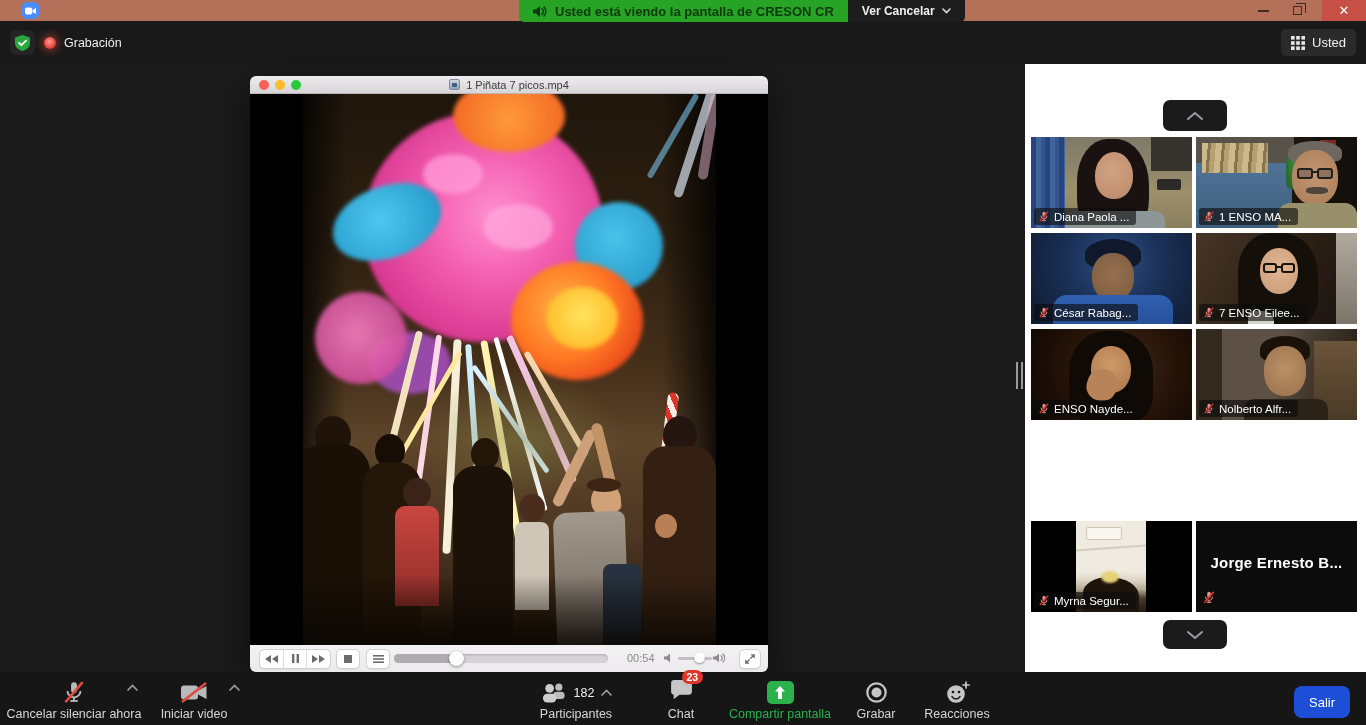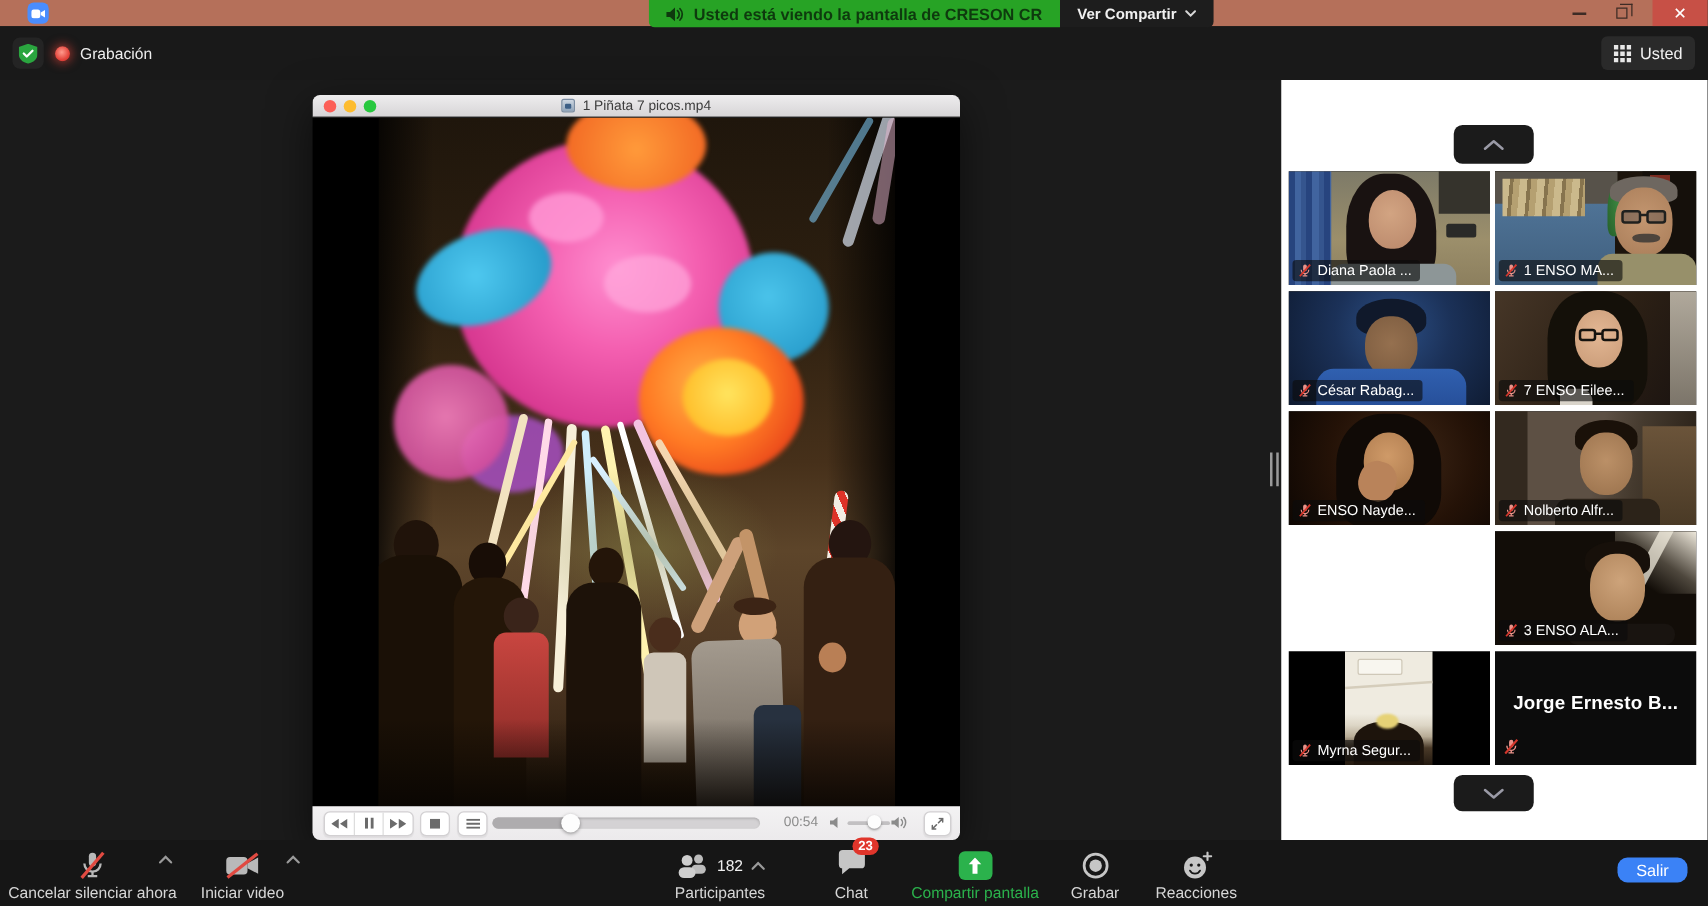--- a/index.html
+++ b/index.html
@@ -118,21 +118,21 @@
   #tg-chat{left:650px;width:62px}
   #chat-icon-wrap{position:relative}
   #chat-badge{position:absolute;top:-9px;left:13px;background:#e0352b;color:#fff;font-size:10.5px;font-weight:bold;
     border-radius:8px;padding:1px 5px;line-height:12px}
   #tg-share{left:718px;width:124px}
   #tg-share .tlabel{color:#2bb24c}
   #share-icon-box{width:27px;height:23px;border-radius:5px;background:#2bb24c;display:flex;align-items:center;justify-content:center}
   #tg-rec{left:846px;width:60px}
   #tg-react{left:912px;width:90px}
   #count-182{color:#efefef;font-size:12.5px}
-  #leave-btn{position:absolute;right:16px;top:14px;width:56px;height:20px;border-radius:8px;background:#3b82f6;
+  #leave-btn{position:absolute;right:16px;top:14px;width:56px;height:32px;border-radius:8px;background:#1d4ed8;
     color:#fff;font-size:13px;display:flex;align-items:center;justify-content:center;cursor:pointer}
 </style>
 </head>
 <body>
 
 <div id="titlebar">
   <div id="zoom-app-icon">
     <svg width="11" height="8" viewBox="0 0 11 8">
         <rect x="0" y="0.5" width="7.2" height="7" rx="2" fill="#fff"></rect>
         <path d="M7.6 3 L11 1 v6 L7.6 5z" fill="#fff"></path>
@@ -149,21 +149,21 @@
 
 <div id="share-banner">
   <div id="banner-green">
     <svg width="14" height="13" viewBox="0 0 14 13">
         <path d="M0 4.5 h3 L7 1 v11 L3 8.5 H0z" fill="#0e3a0e"></path>
         <path d="M9 3.5 a4 4 0 0 1 0 6 M11 2 a6.5 6.5 0 0 1 0 9" stroke="#0e3a0e" stroke-width="1.4" fill="none" stroke-linecap="round"></path>
       </svg>
     <span>Usted está viendo la pantalla de CRESON CR</span>
   </div>
   <div id="banner-options">
-    <span>Ver Compartir</span>
+    <span>Ver Cancelar</span>
     <svg width="9" height="6" viewBox="0 0 9 6">
         <path d="M1 1 l3.5 3.5 L8 1" stroke="#d8d8d8" stroke-width="1.6" fill="none" stroke-linecap="round"></path>
       </svg>
   </div>
 </div>
 
 <div id="meetingbar">
   <div id="shield-box">
     <svg width="15" height="16" viewBox="0 0 15 16">
         <path d="M7.5 0 L15 2.6 V8 c0 4.4-3.2 6.8-7.5 8 C3.2 14.8 0 12.4 0 8 V2.6z" fill="#2aa53f"></path>
@@ -470,40 +470,20 @@
             <path d="M4 7 a4 4.2 0 0 0 8 0" fill="none" stroke="#e8928a" stroke-width="1.3"></path>
             <line x1="8" y1="11.5" x2="8" y2="13.5" stroke="#e8928a" stroke-width="1.3"></line>
             <line x1="5.5" y1="13.5" x2="10.5" y2="13.5" stroke="#e8928a" stroke-width="1.3"></line>
             <line x1="2.5" y1="14" x2="13.5" y2="1.5" stroke="#d5372c" stroke-width="2"></line>
           </svg>
         <span class="pname">Nolberto Alfr...</span>
       </div>
     </div>
 
 
-    <div class="tile" style="left:171px;top:361px">
-      <div class="scene">
-        <div class="L" style="inset:0;background:#120d08"></div>
-        <div class="L" style="left:96px;top:0;width:65px;height:50px;background:linear-gradient(215deg,#efe9dc 0%,rgba(190,180,160,.35) 45%,rgba(0,0,0,0) 75%)"></div>
-        <div class="L" style="left:120px;top:-6px;width:10px;height:58px;background:rgba(240,235,220,.75);transform:rotate(28deg)"></div>
-        <div class="L" style="left:72px;top:8px;width:52px;height:28px;background:#17100a;border-radius:50% 50% 30% 30%"></div>
-        <div class="L" style="left:76px;top:18px;width:44px;height:54px;background:radial-gradient(circle at 55% 40%,#cda37a,#a97e55);border-radius:46%"></div>
-        <div class="L" style="left:58px;top:74px;width:86px;height:17px;background:#191410;border-radius:8px"></div>
-      </div>
-      <div class="plate">
-        <svg width="12" height="13" viewBox="0 0 16 16">
-            <rect x="6" y="1.5" width="4" height="7" rx="2" fill="#e8928a"></rect>
-            <path d="M4 7 a4 4.2 0 0 0 8 0" fill="none" stroke="#e8928a" stroke-width="1.3"></path>
-            <line x1="8" y1="11.5" x2="8" y2="13.5" stroke="#e8928a" stroke-width="1.3"></line>
-            <line x1="5.5" y1="13.5" x2="10.5" y2="13.5" stroke="#e8928a" stroke-width="1.3"></line>
-            <line x1="2.5" y1="14" x2="13.5" y2="1.5" stroke="#d5372c" stroke-width="2"></line>
-          </svg>
-        <span class="pname">3 ENSO ALA...</span>
-      </div>
-    </div>
 
     <div class="tile" style="left:6px;top:457px">
       <div class="scene">
         <div class="L" style="left:45px;top:0;width:70px;height:91px;background:linear-gradient(180deg,#efebe0 0 55%,#ddd6c6 65%,#b8ac96 75%,#4a3a28 85%,#241a10 100%)"></div>
         <div class="L" style="left:55px;top:6px;width:36px;height:13px;background:#f8f6ef;border:1px solid #cfc8b8;border-radius:2px"></div>
         <div class="L" style="left:45px;top:26px;width:70px;height:2px;background:#d5cdbb;transform:rotate(-4deg)"></div>
         <div class="L" style="left:52px;top:56px;width:56px;height:35px;background:#1d140c;border-radius:50% 60% 0 0"></div>
         <div class="L" style="left:70px;top:50px;width:18px;height:12px;background:#e6d276;border-radius:50%;filter:blur(1px)"></div>
       </div>
       <div class="plate">

